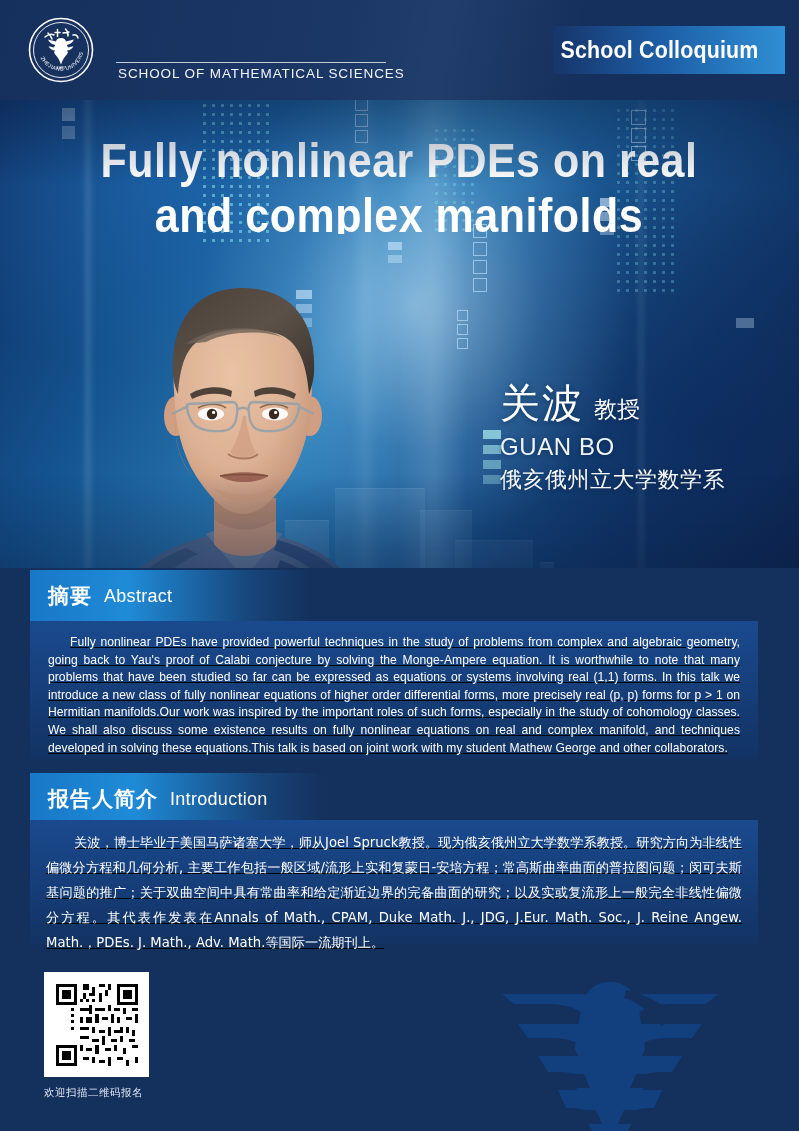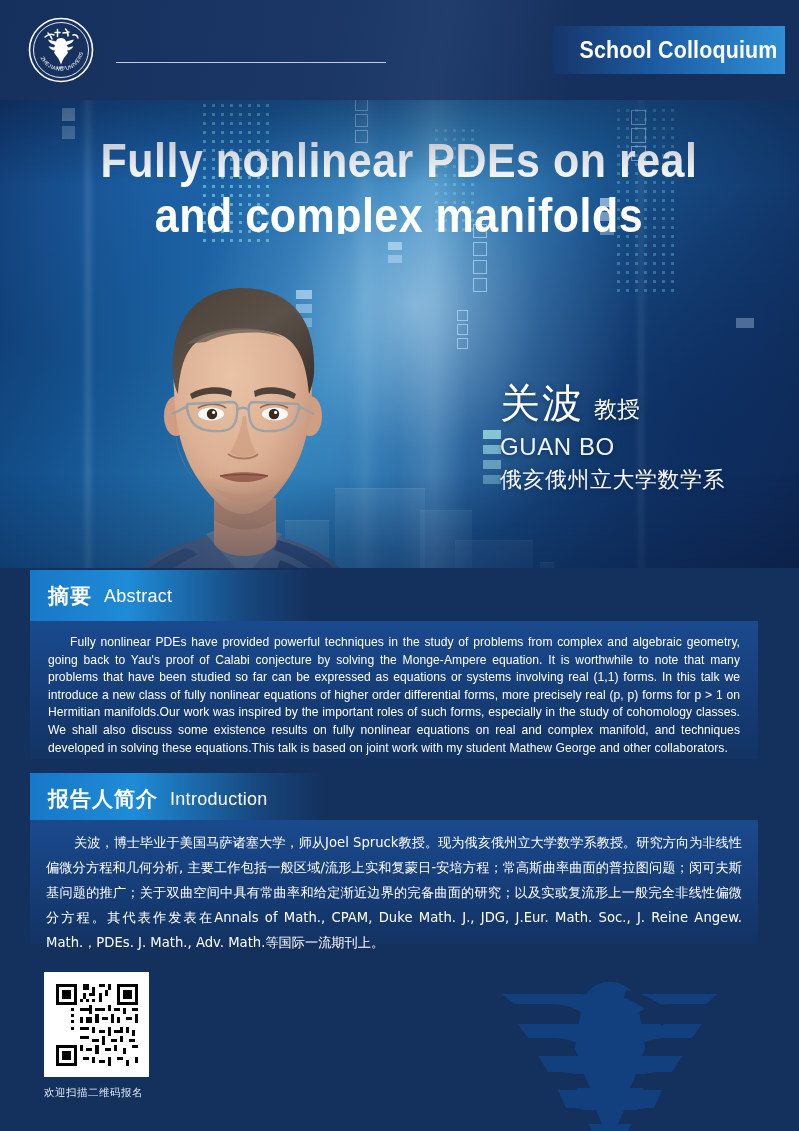--- a/index.html
+++ b/index.html
@@ -64,21 +64,21 @@
     color: #f0f4fb;
     white-space: nowrap;
   }
   .colloq-badge {
     position: absolute;
     left: 553px; top: 26px;
     width: 232px; height: 48px;
     background: linear-gradient(90deg, #17356a 0%, #1d5fa7 48%, #2f8fd4 100%);
     display: flex;
     align-items: center;
-    justify-content: flex-end;
+    justify-content: flex-start;
   }
   .colloq-badge span {
     font-size: 23px;
     font-weight: 700;
     color: #ffffff;
     letter-spacing: 0.2px;
     font-family: "Liberation Sans", sans-serif;
     transform: scaleX(0.93);
   }
 
@@ -209,20 +209,21 @@
   .section-bar .en {
     font-size: 18px;
     color: #ffffff;
     margin-left: 12px;
     letter-spacing: 0.3px;
   }
   .body-box {
     position: absolute;
     background: linear-gradient(180deg, #1a4a8e 0%, #163d77 55%, #123363 100%);
     box-sizing: border-box;
+    text-decoration: underline;
   }
   .abstract-text {
     font-size: 12.1px;
     line-height: 17.6px;
     color: #ffffff;
     text-align: justify;
     text-justify: inter-word;
     padding: 13px 18px 13px 18px;
     text-indent: 22px;
     letter-spacing: 0.05px;
@@ -293,20 +294,21 @@
         <path d="M45 18 q4 -1 5 3" stroke="#ffffff" stroke-width="1.5" fill="none" stroke-linecap="round"></path>
         <text x="33" y="51.5" fill="#ffffff" font-size="5" text-anchor="middle" font-family="Liberation Serif, serif">1897</text>
         <path id="zjuarc" d="M11 36 A22.5 22.5 0 0 0 55 36" fill="none"></path>
         <text fill="#ffffff" font-size="5.2" font-family="Liberation Sans, sans-serif" letter-spacing="0.4">
           <textPath href="#zjuarc" startOffset="8%">ZHEJIANG UNIVERSITY</textPath>
         </text>
       </svg>
     </div>
 
     <div class="school-rule"></div>
+    <div class="school-en">SCHOOL OF MATHEMATICAL SCIENCES</div>
 
     <div class="colloq-badge">
       <span>School Colloquium</span>
     </div>
   </div>
 
   <div class="hero">
     <div class="beam b1"></div>
     <div class="beam b2"></div>
     <div class="beam b3"></div>

